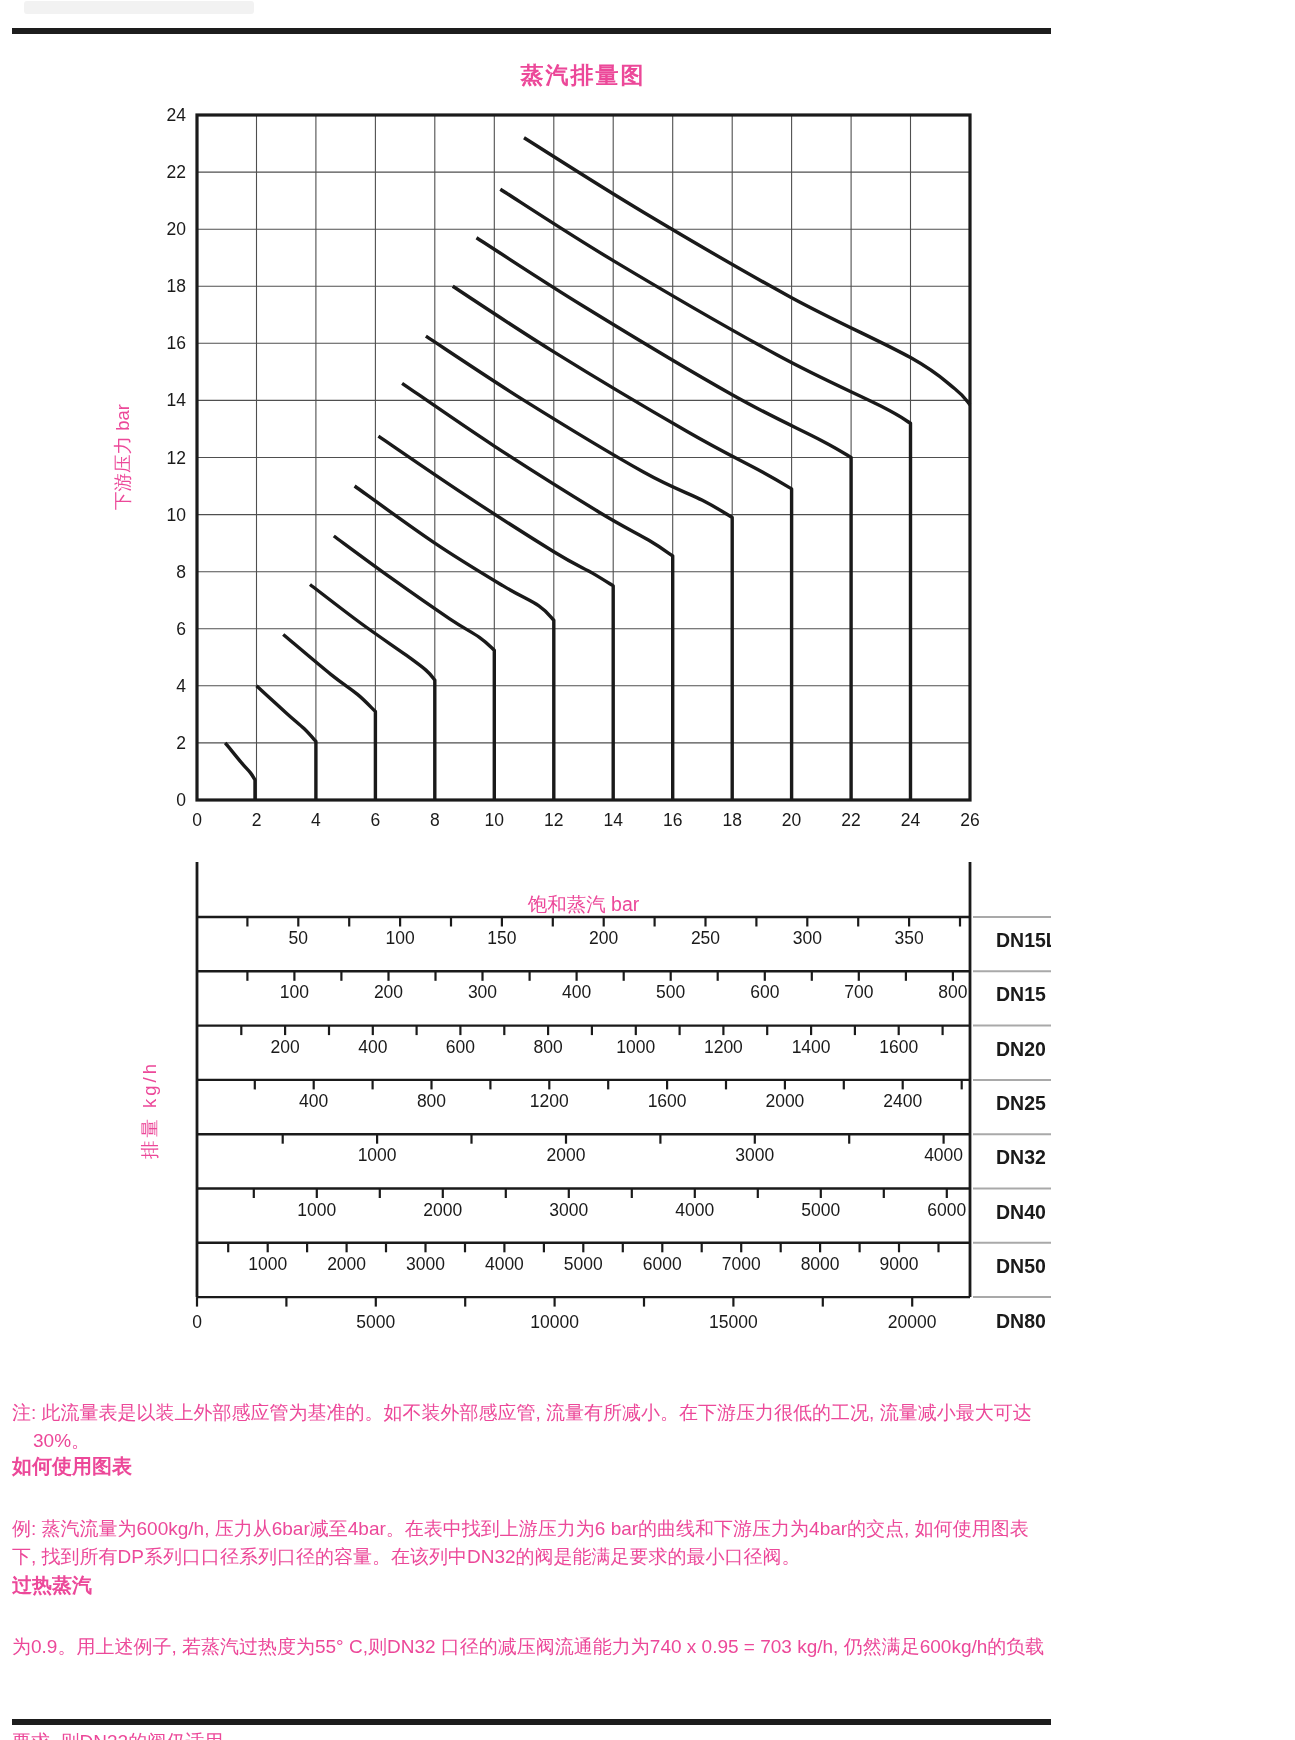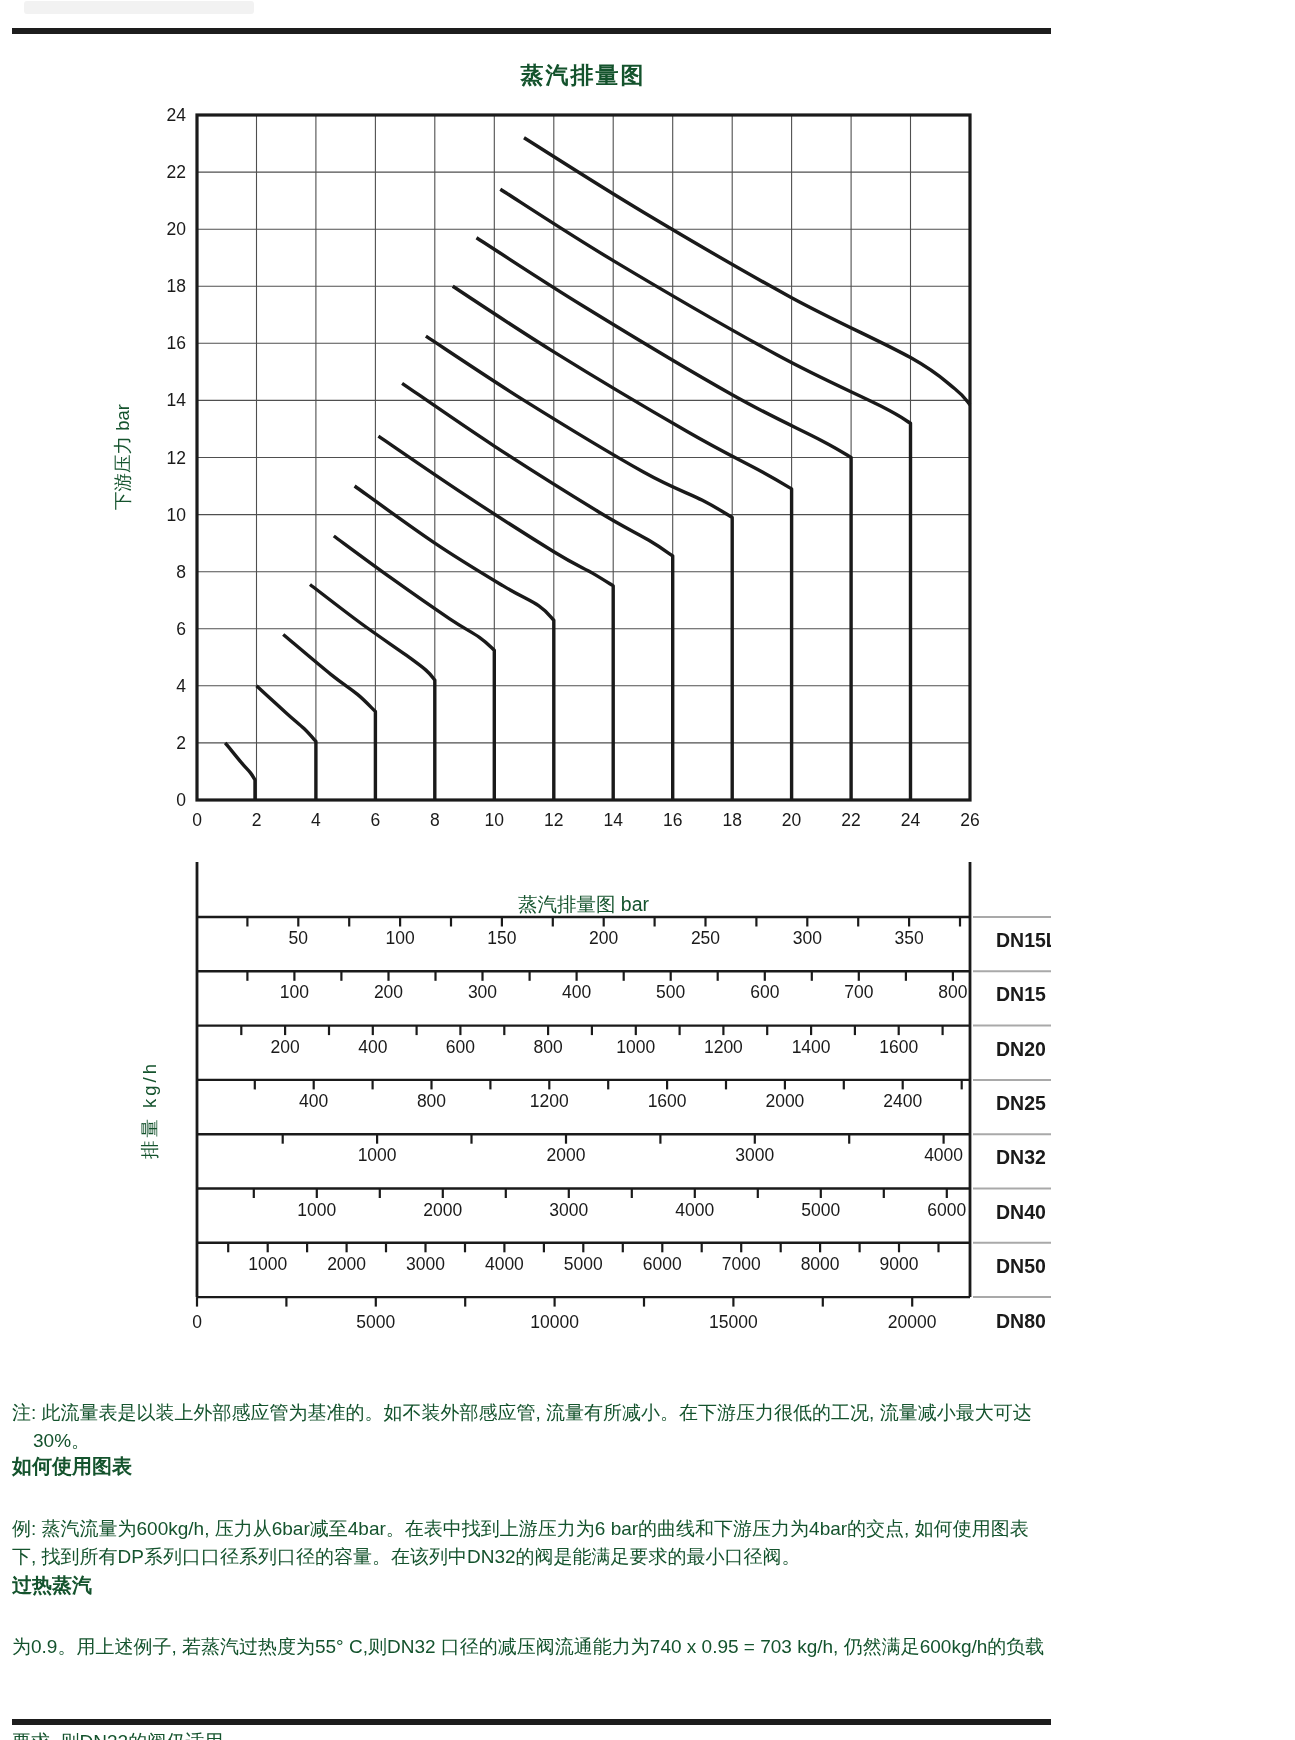--- a/index.html
+++ b/index.html
@@ -1,17 +1,17 @@
 <!DOCTYPE html>
 <html><head>
 <meta charset="utf-8">
 <style>
   html,body{margin:0;padding:0;background:#fff;}
   .page{position:relative;width:1051px;height:1740px;background:#ffffff;overflow:hidden;
-        font-family:"Liberation Sans","DejaVu Sans",sans-serif;color:#14532d;}
+        font-family:"Liberation Sans","DejaVu Sans",sans-serif;color:#ec4899;}
   .rule{position:absolute;left:12px;width:1151px;height:6px;background:#1d1d1d;}
   .rule.top{top:28px;}
   .rule.bottom{top:1719px;}
   .artifact{position:absolute;left:24px;top:1px;width:230px;height:13px;background:#cfcfcf;opacity:.28;
             border-radius:3px;}
   .fig-title{position:absolute;left:383px;top:60px;width:400px;text-align:center;
              font-size:23px;font-weight:bold;letter-spacing:2px;}
   .vlabel{position:absolute;white-space:nowrap;font-size:18.5px;transform:translate(-50%,-50%) rotate(-90deg);}
   .vlabel.cap{letter-spacing:3px;}
   .scale-header{position:absolute;left:197px;top:891px;width:773px;text-align:center;font-size:19.5px;}
@@ -279,21 +279,21 @@
       <text x="197" y="1328.1" fill="#1a1a1a" font-size="17.5" text-anchor="middle" font-family="&quot;Liberation Sans&quot;,&quot;DejaVu Sans&quot;,sans-serif">0</text>
       <text x="375.8" y="1328.1" fill="#1a1a1a" font-size="17.5" text-anchor="middle" font-family="&quot;Liberation Sans&quot;,&quot;DejaVu Sans&quot;,sans-serif">5000</text>
       <text x="554.6" y="1328.1" fill="#1a1a1a" font-size="17.5" text-anchor="middle" font-family="&quot;Liberation Sans&quot;,&quot;DejaVu Sans&quot;,sans-serif">10000</text>
       <text x="733.4" y="1328.1" fill="#1a1a1a" font-size="17.5" text-anchor="middle" font-family="&quot;Liberation Sans&quot;,&quot;DejaVu Sans&quot;,sans-serif">15000</text>
       <text x="912.2" y="1328.1" fill="#1a1a1a" font-size="17.5" text-anchor="middle" font-family="&quot;Liberation Sans&quot;,&quot;DejaVu Sans&quot;,sans-serif">20000</text>
       <text x="996" y="1328.1" fill="#1a1a1a" font-size="19.5" text-anchor="start" font-family="&quot;Liberation Sans&quot;,&quot;DejaVu Sans&quot;,sans-serif" font-weight="bold">DN80</text>
     </svg>
 
   <div class="vlabel" style="left:122px;top:457px;">下游压力 bar</div>
   <div class="vlabel cap" style="left:149px;top:1110px;">排量 kg/h</div>
-  <div class="scale-header">蒸汽排量图 bar</div>
+  <div class="scale-header">饱和蒸汽 bar</div>
 
   <div class="txt" style="top:1399px;">注: 此流量表是以装上外部感应管为基准的。如不装外部感应管, 流量有所减小。在下游压力很低的工况, 流量减小最大可达</div>
   <div class="txt" style="top:1427px;margin-left:21px;">30%。</div>
   <div class="txt h" style="top:1452px;">如何使用图表</div>
   <div class="txt h" style="top:1481px;text-align:right;">饱和蒸汽</div>
   <div class="txt" style="top:1515px;">例: 蒸汽流量为600kg/h, 压力从6bar减至4bar。在表中找到上游压力为6 bar的曲线和下游压力为4bar的交点, 如何使用图表</div>
   <div class="txt" style="top:1543px;">下, 找到所有DP系列口口径系列口径的容量。在该列中DN32的阀是能满足要求的最小口径阀。</div>
   <div class="txt h" style="top:1571px;">过热蒸汽</div>
   <div class="txt" style="top:1633px;">为0.9。用上述例子, 若蒸汽过热度为55° C,则DN32 口径的减压阀流通能力为740 x 0.95 = 703 kg/h, 仍然满足600kg/h的负载</div>
   <div class="txt" style="top:1728px;">要求, 则DN32的阀仍适用。</div>

